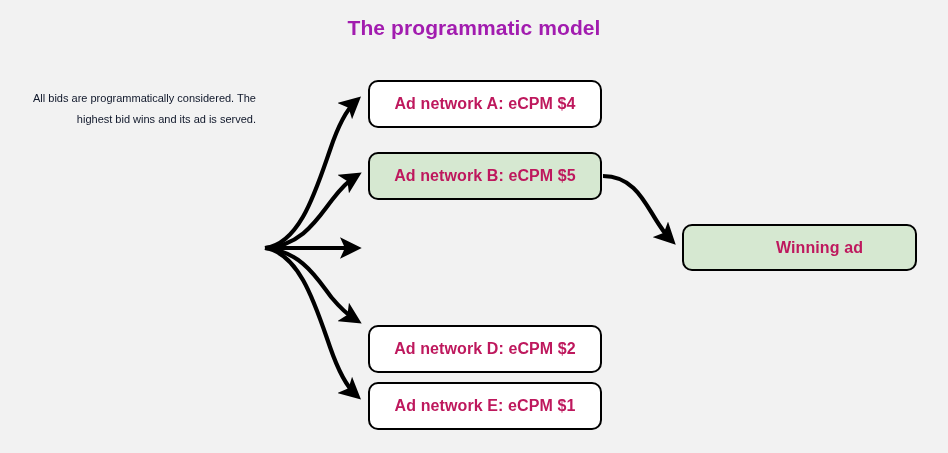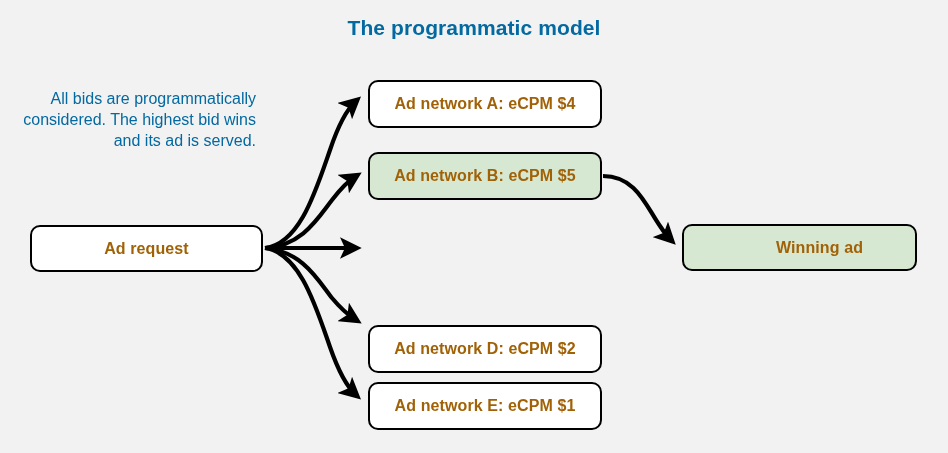--- a/index.html
+++ b/index.html
@@ -27,45 +27,45 @@
     pointer-events: none;
   }
   .title {
     position: absolute;
     left: 0;
     top: 16px;
     width: 948px;
     text-align: center;
     font-size: 21px;
     font-weight: bold;
-    color: #0369a1;
+    color: #a21caf;
     letter-spacing: 0.1px;
   }
   .caption {
     position: absolute;
     left: 8px;
     top: 88px;
     width: 248px;
     text-align: right;
-    font-size: 16px;
+    font-size: 11px;
     line-height: 21px;
-    color: #0369a1;
+    color: #0f172a;
   }
   .node {
     position: absolute;
     box-sizing: border-box;
     border: 2px solid #000000;
     border-radius: 10px;
     background: #ffffff;
     display: flex;
     align-items: center;
     justify-content: center;
     font-size: 16px;
     font-weight: bold;
-    color: #a16207;
+    color: #be185d;
     letter-spacing: 0.1px;
   }
   .node.highlight {
     background: #d6e8d1;
   }
   #node-ad-request {
     left: 30px;
     top: 225px;
     width: 233px;
     height: 47px;
@@ -105,23 +105,20 @@
 
     <path d="M265,248 L355,248" fill="none" stroke="#000000" stroke-width="4.2" marker-end="url(#head)"></path>
 
     <path d="M265,248 C302,251 318,280 332,298 C342,310 348,315 356,320" fill="none" stroke="#000000" stroke-width="4.2" marker-end="url(#head)"></path>
 
     <path d="M265,248 C300,253 316,307 330,347 C338,370 346,386 356,395" fill="none" stroke="#000000" stroke-width="4.2" marker-end="url(#head)"></path>
 
     <path d="M603,176 C636,176 646,206 660,226 C664,232 667,236 671,240" fill="none" stroke="#000000" stroke-width="4.2" marker-end="url(#head)"></path>
   </svg>
 
-  <div class="node" id="node-ad-request">
-    <span>Ad request</span>
-  </div>
 
   <div class="node" id="node-net-a">
     <span>Ad network A: eCPM $4</span>
   </div>
 
   <div class="node highlight" id="node-net-b">
     <span>Ad network B: eCPM $5</span>
   </div>
 
 

